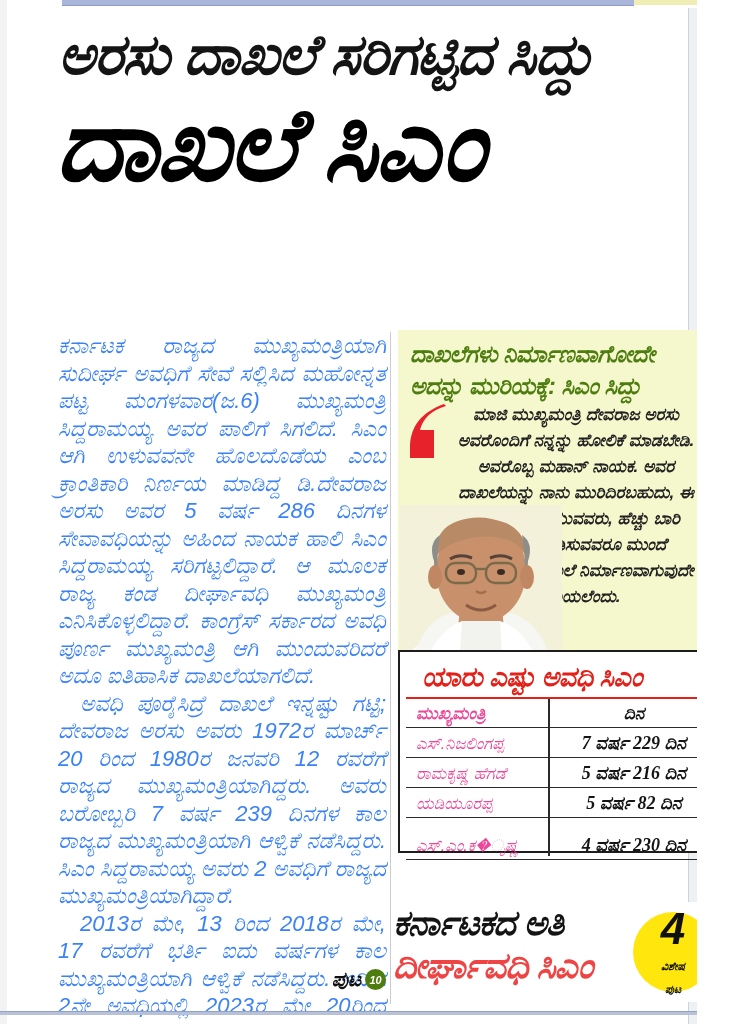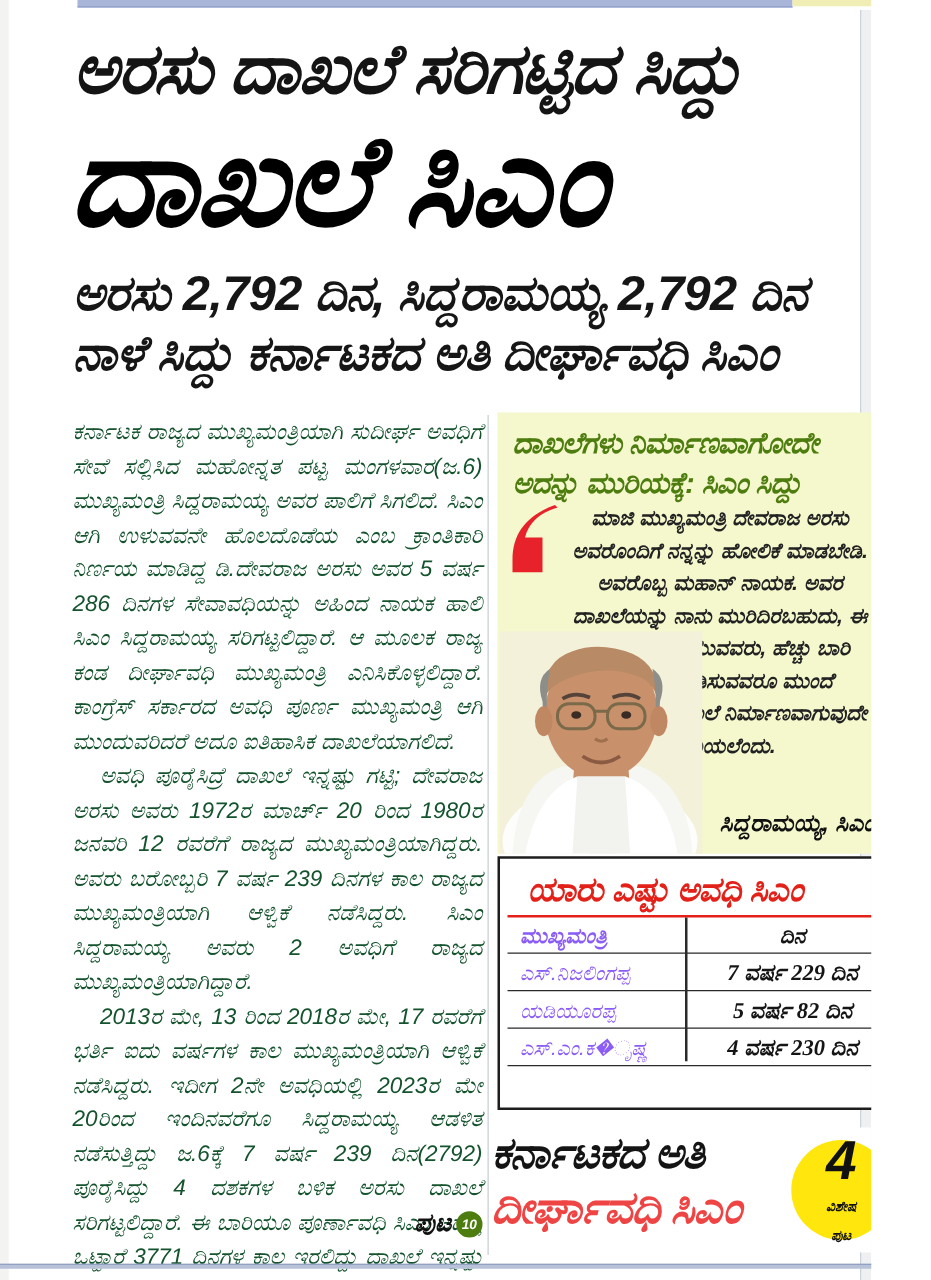--- a/index.html
+++ b/index.html
@@ -20,21 +20,21 @@
   .headline{
     position:absolute;left:56px;top:86px;width:660px;
     font-size:102px;font-weight:bold;color:#000000;white-space:nowrap;letter-spacing:-2px;line-height:118px;
   }
   .subhead{position:absolute;left:58px;top:212px;width:670px;font-weight:bold;color:#161616;}
   .subhead div{font-size:39px;line-height:48px;white-space:nowrap;letter-spacing:-0.5px;}
   
   .body-col{position:absolute;left:58px;top:332px;width:328px;}
   .byline{font-size:17px;font-weight:bold;margin:0 0 6px 0;}
   .body-col p{
-    margin:0;font-size:18px;line-height:27.5px;text-align:justify;color:#14532d;
+    margin:0;font-size:22px;line-height:27.5px;text-align:justify;color:#3b82f6;
   }
   .body-col p.indent{text-indent:22px;}
   .col-rule{position:absolute;left:390px;top:332px;width:1px;height:672px;background:#c9cdd2;}
   .page-ref{
     position:absolute;left:288px;top:968px;width:98px;display:flex;align-items:center;justify-content:flex-end;gap:4px;
     font-weight:bold;font-size:20px;color:#111;
   }
   .page-ref .pnum{
     display:inline-flex;align-items:center;justify-content:center;
     width:21px;height:21px;border-radius:50%;background:#4d7c0f;color:#fff;font-size:11px;font-weight:bold;
@@ -50,31 +50,31 @@
   .quote-text{
     position:absolute;left:52px;top:72px;width:252px;
     font-size:17px;font-weight:600;line-height:26px;text-align:center;color:#222;
   }
   .photo{position:absolute;left:2px;top:175px;width:162px;height:178px;}
   .quote-attr{
     position:absolute;right:14px;bottom:12px;font-size:19px;font-weight:bold;color:#111;
   }
   
   .cm-table{
-    position:absolute;left:398px;top:685px;width:312px;height:203px;background:#fff;border:2.5px solid #1d1d1d;box-sizing:border-box;
+    position:absolute;left:398px;top:650px;width:312px;height:203px;background:#fff;border:2.5px solid #1d1d1d;box-sizing:border-box;
   }
   .cm-table-title{
     font-size:27px;font-weight:bold;color:#e32119;padding:10px 0 4px 16px;letter-spacing:-0.5px;
     border-bottom:2px solid #e32119;margin:0 6px 0 6px;
   }
   .tbl-grid{position:relative;margin:0 6px;}
   .tbl-vline{position:absolute;left:142px;top:0;bottom:4px;width:1.5px;background:#2a2a2a;}
   .tbl-row{display:flex;border-bottom:1.5px solid #2a2a2a;align-items:baseline;}
-  .tbl-row.last{border-bottom:1.5px solid #2a2a2a;}
-  .tbl-row .c1{width:142px;padding:5px 4px 3px 10px;font-size:16.5px;color:#8b5cf6;}
+  .tbl-row.last{border-bottom:1.5px solid #2a2a2a;margin-top:12px;}
+  .tbl-row .c1{width:142px;padding:5px 4px 3px 10px;font-size:16.5px;color:#ec4899;}
   .tbl-row .c2{flex:1;padding:5px 4px 3px 8px;text-align:center;font-size:18px;font-weight:bold;font-family:"Liberation Serif","DejaVu Serif",serif;color:#151515;}
   .tbl-head .c1,.tbl-head .c2{font-size:17px;font-weight:bold;font-family:"Liberation Sans","DejaVu Sans",sans-serif;}
   
   .banner{position:absolute;left:393px;top:902px;width:320px;height:100px;background:#fff;}
   .banner .l1{font-size:35px;font-weight:bold;color:#141414;line-height:42px;letter-spacing:-1px;white-space:nowrap;}
   .banner .l2{font-size:36px;font-weight:bold;color:#ef4444;line-height:44px;letter-spacing:-1px;white-space:nowrap;}
   .badge{
     position:absolute;left:240px;top:10px;width:80px;height:80px;border-radius:50%;background:#ffe70d;
     display:flex;flex-direction:column;align-items:center;justify-content:center;
   }
@@ -87,24 +87,20 @@
 
 <div class="page">
 
   <div class="left-edge"></div>
   <div class="right-edge"></div>
   <div class="top-strip-blue"></div>
   <div class="top-strip-yellow"></div>
 
   <div class="kicker">ಅರಸು ದಾಖಲೆ ಸರಿಗಟ್ಟಿದ ಸಿದ್ದು</div>
   <div class="headline">ದಾಖಲೆ ಸಿಎಂ</div>
-  <div class="subhead">
-    <div>ಅರಸು 2,792 ದಿನ, ಸಿದ್ದರಾಮಯ್ಯ 2,792 ದಿನ</div>
-    <div>ನಾಳೆ ಸಿದ್ದು ಕರ್ನಾಟಕದ ಅತಿ ದೀರ್ಘಾವಧಿ ಸಿಎಂ</div>
-  </div>
 
   <div class="body-col">
     <p>ಕರ್ನಾಟಕ ರಾಜ್ಯದ ಮುಖ್ಯಮಂತ್ರಿಯಾಗಿ ಸುದೀರ್ಘ ಅವಧಿಗೆ ಸೇವೆ ಸಲ್ಲಿಸಿದ ಮಹೋನ್ನತ ಪಟ್ಟ ಮಂಗಳವಾರ(ಜ.6) ಮುಖ್ಯಮಂತ್ರಿ ಸಿದ್ದರಾಮಯ್ಯ ಅವರ ಪಾಲಿಗೆ ಸಿಗಲಿದೆ. ಸಿಎಂ ಆಗಿ ಉಳುವವನೇ ಹೊಲದೊಡೆಯ ಎಂಬ ಕ್ರಾಂತಿಕಾರಿ ನಿರ್ಣಯ ಮಾಡಿದ್ದ ಡಿ.ದೇವರಾಜ ಅರಸು ಅವರ 5 ವರ್ಷ 286 ದಿನಗಳ ಸೇವಾವಧಿಯನ್ನು ಅಹಿಂದ ನಾಯಕ ಹಾಲಿ ಸಿಎಂ ಸಿದ್ದರಾಮಯ್ಯ ಸರಿಗಟ್ಟಲಿದ್ದಾರೆ. ಆ ಮೂಲಕ ರಾಜ್ಯ ಕಂಡ ದೀರ್ಘಾವಧಿ ಮುಖ್ಯಮಂತ್ರಿ ಎನಿಸಿಕೊಳ್ಳಲಿದ್ದಾರೆ. ಕಾಂಗ್ರೆಸ್ ಸರ್ಕಾರದ ಅವಧಿ ಪೂರ್ಣ ಮುಖ್ಯಮಂತ್ರಿ ಆಗಿ ಮುಂದುವರಿದರೆ ಅದೂ ಐತಿಹಾಸಿಕ ದಾಖಲೆಯಾಗಲಿದೆ.</p>
     <p class="indent">ಅವಧಿ ಪೂರೈಸಿದ್ರೆ ದಾಖಲೆ ಇನ್ನಷ್ಟು ಗಟ್ಟಿ; ದೇವರಾಜ ಅರಸು ಅವರು 1972ರ ಮಾರ್ಚ್ 20 ರಿಂದ 1980ರ ಜನವರಿ 12 ರವರೆಗೆ ರಾಜ್ಯದ ಮುಖ್ಯಮಂತ್ರಿಯಾಗಿದ್ದರು. ಅವರು ಬರೋಬ್ಬರಿ 7 ವರ್ಷ 239 ದಿನಗಳ ಕಾಲ ರಾಜ್ಯದ ಮುಖ್ಯಮಂತ್ರಿಯಾಗಿ ಆಳ್ವಿಕೆ ನಡೆಸಿದ್ದರು. ಸಿಎಂ ಸಿದ್ದರಾಮಯ್ಯ ಅವರು 2 ಅವಧಿಗೆ ರಾಜ್ಯದ ಮುಖ್ಯಮಂತ್ರಿಯಾಗಿದ್ದಾರೆ.</p>
     <p class="indent">2013ರ ಮೇ, 13 ರಿಂದ 2018ರ ಮೇ, 17 ರವರೆಗೆ ಭರ್ತಿ ಐದು ವರ್ಷಗಳ ಕಾಲ ಮುಖ್ಯಮಂತ್ರಿಯಾಗಿ ಆಳ್ವಿಕೆ ನಡೆಸಿದ್ದರು. ಇದೀಗ 2ನೇ ಅವಧಿಯಲ್ಲಿ 2023ರ ಮೇ 20ರಿಂದ ಇಂದಿನವರೆಗೂ ಸಿದ್ದರಾಮಯ್ಯ ಆಡಳಿತ ನಡೆಸುತ್ತಿದ್ದು ಜ.6ಕ್ಕೆ 7 ವರ್ಷ 239 ದಿನ(2792) ಪೂರೈಸಿದ್ದು 4 ದಶಕಗಳ ಬಳಿಕ ಅರಸು ದಾಖಲೆ ಸರಿಗಟ್ಟಲಿದ್ದಾರೆ. ಈ ಬಾರಿಯೂ ಪೂರ್ಣಾವಧಿ ಸಿಎಂ ಆದಲ್ಲಿ ಒಟ್ಟಾರೆ 3771 ದಿನಗಳ ಕಾಲ ಇರಲಿದ್ದು ದಾಖಲೆ ಇನ್ನಷ್ಟು ಗಟ್ಟಿಯಾಗಲಿದೆ.</p>
   </div>
   <div class="page-ref">
     <span>ಪುಟ</span>
     <span class="pnum">10</span>
   </div>
@@ -154,20 +150,24 @@
       <div class="tbl-vline"></div>
       <div class="tbl-row tbl-head">
         <div class="c1">ಮುಖ್ಯಮಂತ್ರಿ</div>
         <div class="c2">ದಿನ</div>
       </div>
       <div class="tbl-row">
         <div class="c1">ಎಸ್.ನಿಜಲಿಂಗಪ್ಪ</div>
         <div class="c2">7 ವರ್ಷ 229 ದಿನ</div>
       </div>
       <div class="tbl-row">
+        <div class="c1">ರಾಮಕೃಷ್ಣ ಹೆಗಡೆ</div>
+        <div class="c2">5 ವರ್ಷ 216 ದಿನ</div>
+      </div>
+      <div class="tbl-row">
         <div class="c1">ಯಡಿಯೂರಪ್ಪ</div>
         <div class="c2">5 ವರ್ಷ 82 ದಿನ</div>
       </div>
       <div class="tbl-row last">
         <div class="c1">ಎಸ್.ಎಂ.ಕ�ೃಷ್ಣ</div>
         <div class="c2">4 ವರ್ಷ 230 ದಿನ</div>
       </div>
     </div>
   </div>
 

